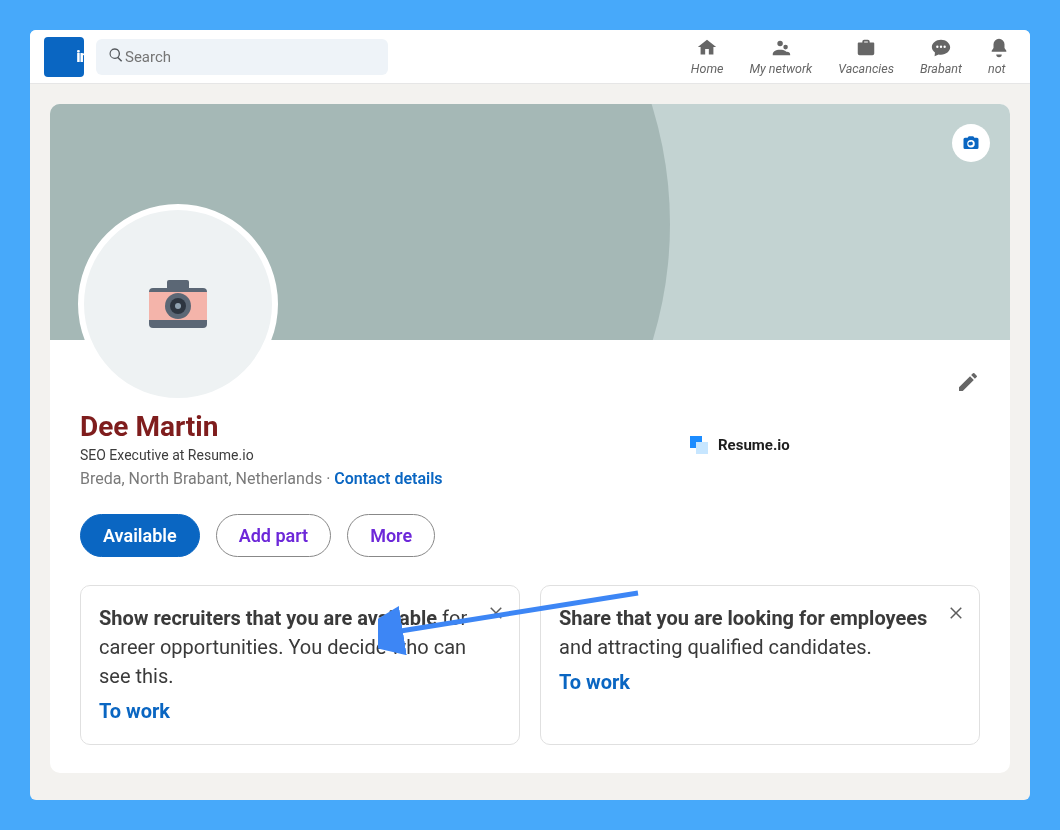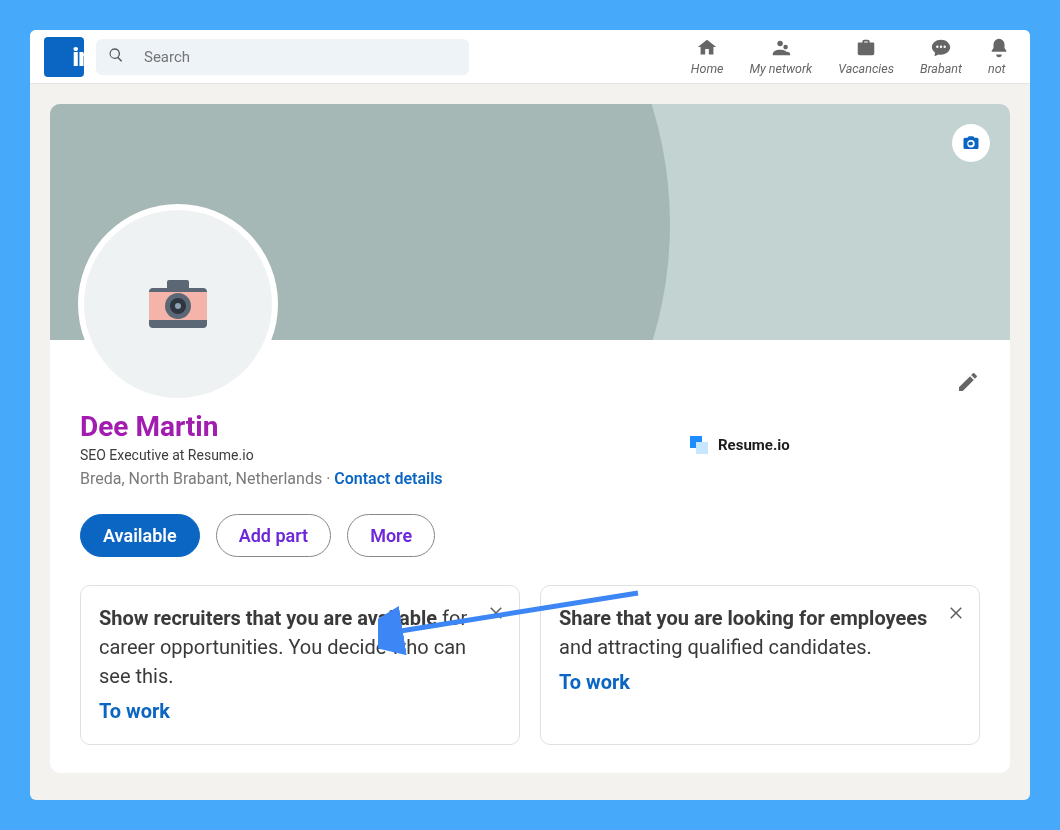--- a/index.html
+++ b/index.html
@@ -30,33 +30,33 @@
   }
   .logo {
     width: 40px; height: 40px;
     background: #0a66c2;
     border-radius: 4px;
     color: #fff;
     display: flex;
     align-items: center;
     justify-content: center;
     font-weight: 800;
-    font-size: 26px;
+    font-size: 16px;
     letter-spacing: -1px;
     padding-left: 36px;
   }
   .search-wrap {
     display: flex;
     align-items: center;
     background: #eef3f8;
     border-radius: 6px;
     height: 36px;
     padding: 0 12px;
-    width: 373px;
-    gap: 20px;
+    width: 292px;
+    gap: 1px;
     color: #55595e;
   }
   .search-wrap input {
     border: none;
     background: transparent;
     outline: none;
     font-size: 15px;
     color: #55595e;
     flex: 1;
   }
@@ -131,21 +131,21 @@
     position: relative;
   }
   .edit-pencil {
     position: absolute;
     top: 30px; right: 30px;
     color: #666;
     cursor: pointer;
   }
   .edit-pencil svg { width:24px; height:24px; fill:#666; }
 
-  .name { font-size: 28px; font-weight: 700; color: #a21caf; }
+  .name { font-size: 28px; font-weight: 700; color: #7f1d1d; }
   .headline { font-size: 14px; color: #3d3d3d; margin-top: 4px; }
   .locline { font-size: 16px; color: #7a7a7a; margin-top: 6px; }
   .locline .link { color: #0a66c2; font-weight: 600; cursor:pointer; }
 
   .company-tag {
     position: absolute;
     top: 96px;
     left: 640px;
     display:flex; align-items:center; gap:10px;
     font-size: 15px; font-weight:700; color:#1d1d1d;

